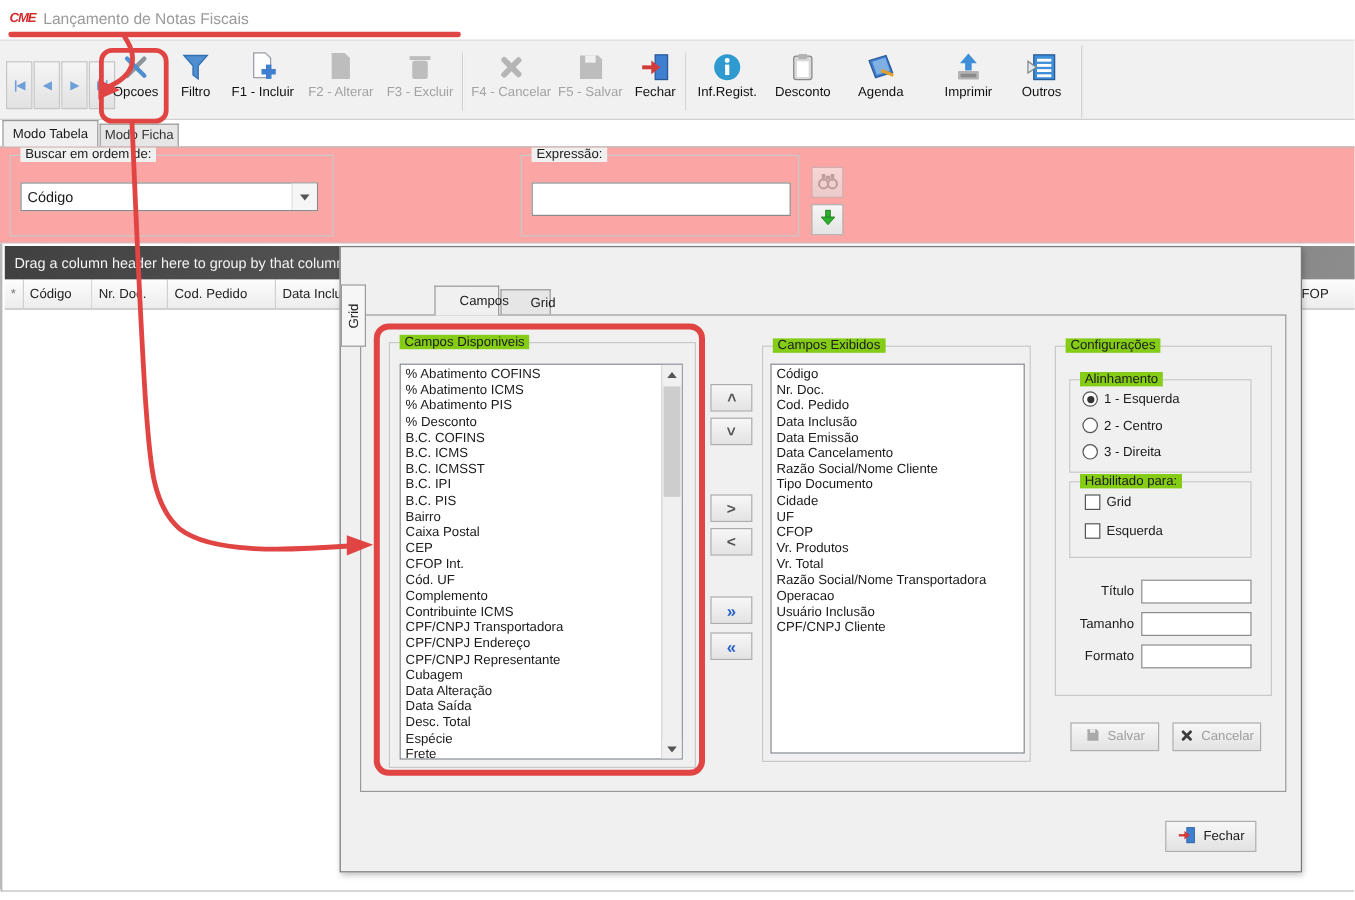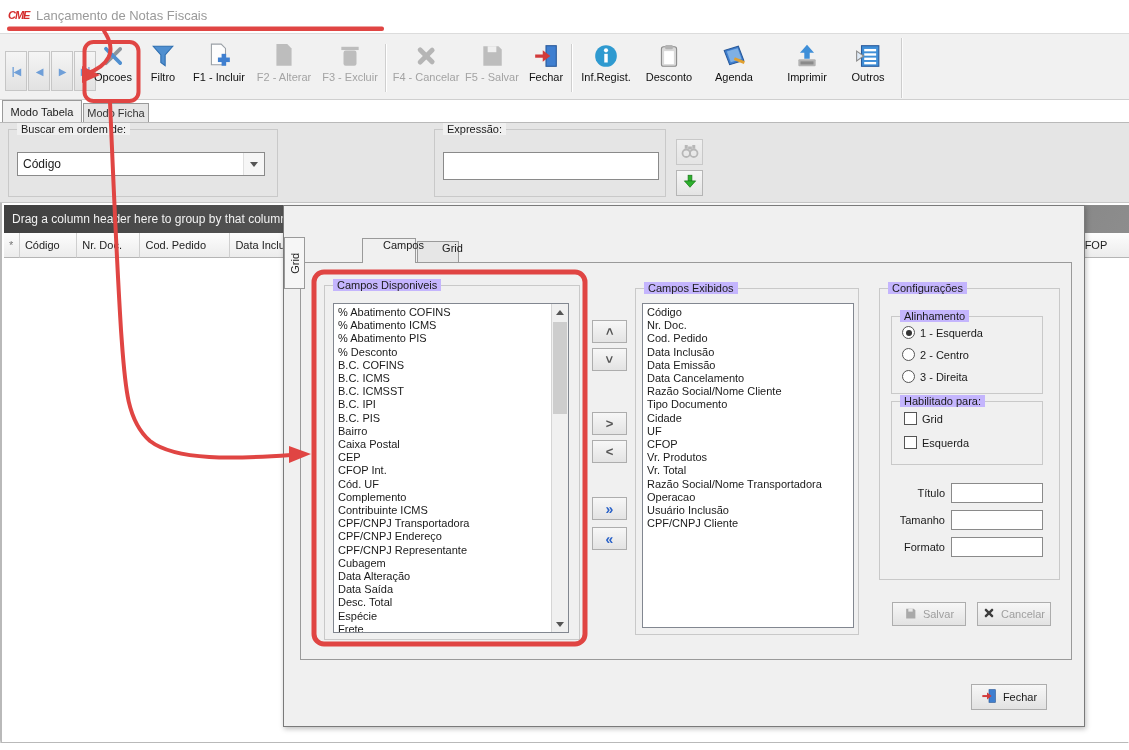--- a/index.html
+++ b/index.html
@@ -19,21 +19,21 @@
   .tbtn .tlabel{font-size:11px;white-space:nowrap;color:#111;}
   .tbtn.disabled .tlabel{color:#a3a3a3;}
   .tsep{top:10px;width:1px;height:48px;background:#cfcfcf;border-right:1px solid #fff;}
   #toolbar-edge{left:901px;top:4px;width:1px;height:60px;background:#cdcdcd;border-right:1px solid #fbfbfb;}
   
   #viewtabs{left:0;top:100px;width:1129px;height:22px;background:#fff;}
   .vtabtn{box-sizing:border-box;border:1px solid #9a9a9a;border-bottom:none;display:flex;align-items:center;justify-content:center;font-size:11px;}
   #tab-tabela{left:2px;top:0;width:80px;height:22px;background:#f0f0f0;z-index:3;}
   #tab-ficha{left:83px;top:3px;width:66px;height:19px;background:#e6e6e6;color:#333;}
   
-  #filterpanel{left:0;top:122px;width:1129px;height:81px;background:#e5e5e5;border-top:1px solid #b9b9b9;border-bottom:1px solid #c6c6c6;box-sizing:border-box;padding-left:28px;}
+  #filterpanel{left:0;top:122px;width:1129px;height:81px;background:#fca5a5;border-top:1px solid #b9b9b9;border-bottom:1px solid #c6c6c6;box-sizing:border-box;padding-left:28px;}
   .gb{position:absolute;border:1px solid #c9c9c9;box-sizing:border-box;}
   .gb>.leg{position:absolute;top:-7px;left:8px;background:#f0f0f0;padding:0 4px;font-size:11px;white-space:nowrap;}
   .combo{position:absolute;background:#fff;border:1px solid #8a8a8a;box-sizing:border-box;display:flex;align-items:center;}
   .combo .cval{flex:1;padding-left:5px;font-size:12px;}
   .combo .carr{width:20px;height:100%;display:flex;align-items:center;justify-content:center;border-left:1px solid #e0e0e0;background:#f6f6f6;}
   .tri-dn{width:0;height:0;border-left:4px solid transparent;border-right:4px solid transparent;border-top:5px solid #555;}
   .tri-up{width:0;height:0;border-left:4px solid transparent;border-right:4px solid transparent;border-bottom:5px solid #555;}
   .radio{width:13px;height:13px;border:1px solid #555;border-radius:50%;background:#fff;box-sizing:border-box;position:relative;flex:none;}
   .radio.checked::after{content:"";position:absolute;left:2.5px;top:2.5px;width:6px;height:6px;border-radius:50%;background:#333;}
   .cb{width:13px;height:13px;border:1px solid #555;background:#fff;box-sizing:border-box;flex:none;}
@@ -49,25 +49,25 @@
   #sidetab{left:284px;top:237px;width:21px;height:52px;background:#f6f6f6;border:1px solid #9a9a9a;box-sizing:border-box;z-index:30;
            display:flex;align-items:center;justify-content:center;}
   #sidetab span{writing-mode:vertical-rl;transform:rotate(180deg);font-size:11px;color:#222;}
   
   #dialog{left:283px;top:205px;width:802px;height:522px;background:#f0f0f0;border:1px solid #7a7a7a;box-sizing:border-box;z-index:20;box-shadow:1px 2px 5px rgba(0,0,0,.25);}
   #dlg-title{left:0;top:0;width:100%;height:30px;background:#fff;display:flex;align-items:center;}
   #dlg-title .dtext{font-size:12px;color:#111;margin-left:8px;}
   #dlg-controls{position:absolute;right:6px;top:0;height:30px;display:flex;align-items:center;}
   .wbtn{width:34px;height:26px;display:flex;align-items:center;justify-content:center;font-size:13px;color:#333;}
   .wbtn.dim{color:#c9c9c9;}
-  .dtab{position:absolute;box-sizing:border-box;border:1px solid #9a9a9a;border-bottom:none;background:#e6e6e6;display:flex;align-items:flex-start;justify-content:center;font-size:11px;padding-left:29px;}
+  .dtab{position:absolute;box-sizing:border-box;border:1px solid #9a9a9a;border-bottom:none;background:#e6e6e6;display:flex;align-items:center;justify-content:center;font-size:11px;padding-left:29px;}
   #dtab-campos{left:78px;top:32px;width:54px;height:25px;background:#f0f0f0;z-index:2;}
   #dtab-grid{left:133px;top:35px;width:42px;height:22px;}
   #dlg-page{left:16px;top:56px;width:772px;height:398px;border:1px solid #9a9a9a;background:#f0f0f0;box-sizing:border-box;}
-  .gb>.legd{position:absolute;top:-7px;left:8px;background:#c4b5fd;padding:0 4px;font-size:11px;white-space:nowrap;}
+  .gb>.legd{position:absolute;top:-7px;left:8px;background:#84cc16;padding:0 4px;font-size:11px;white-space:nowrap;}
   .listbox{position:absolute;background:#fff;border:1px solid #828790;box-sizing:border-box;overflow:hidden;}
   .li-item{font-size:11px;line-height:13.2px;padding-left:4px;white-space:nowrap;}
   
   #sb{position:absolute;right:0;top:0;width:16px;height:100%;background:#f0f0f0;border-left:1px solid #d5d5d5;}
   .sbbtn{position:absolute;left:0;width:16px;height:16px;background:#f0f0f0;display:flex;align-items:center;justify-content:center;}
   #sb-thumb{position:absolute;left:1px;top:18px;width:14px;height:92px;background:#cdcdcd;}
   
   .xferbtn{position:absolute;width:35px;height:23px;background:linear-gradient(#f7f7f7,#e3e3e3);border:1px solid #adadad;box-sizing:border-box;display:flex;align-items:center;justify-content:center;font-weight:bold;color:#555;font-size:13px;}
   .xferbtn .rot-up{display:inline-block;transform:rotate(-90deg);}
   .xferbtn .rot-dn{display:inline-block;transform:rotate(90deg);}

